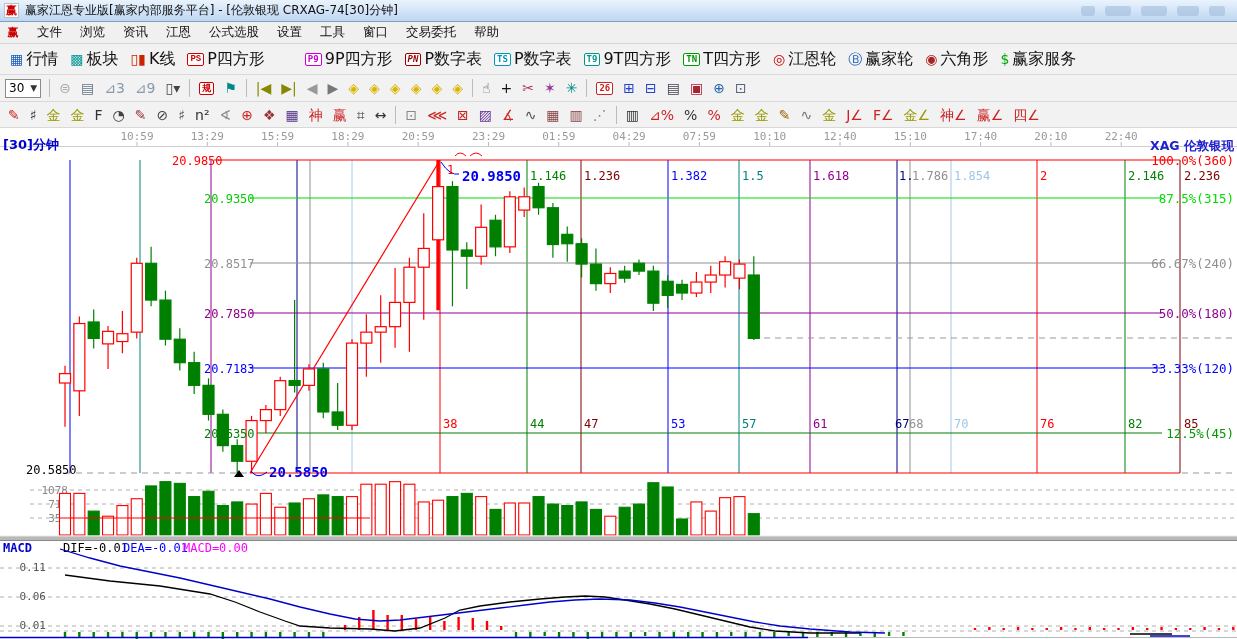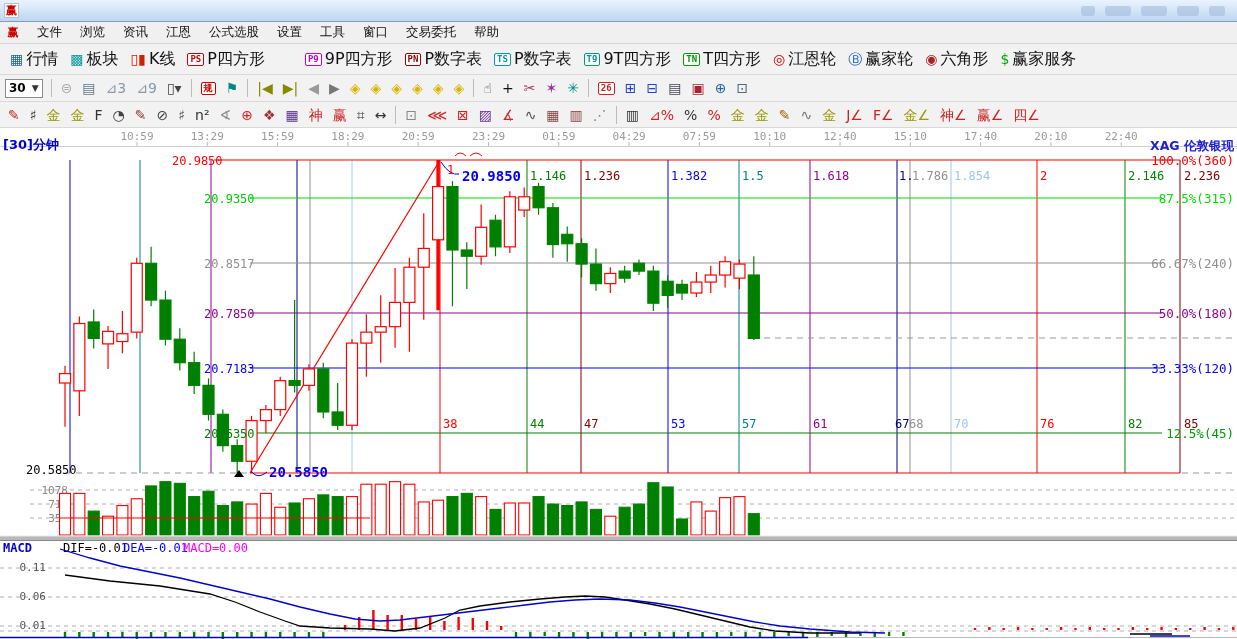--- a/index.html
+++ b/index.html
@@ -30,34 +30,35 @@
   .tb3 { height:26px; padding:0 3px; }
   .tb-item { display:flex; align-items:center; gap:3px; padding:2px 5px; border:1px solid transparent; }
   .tb-glyph { font-size:14px; line-height:14px; }
   .tb-label { font-size:16px; color:#111; white-space:nowrap; }
   .tb-badge { font-family:"DejaVu Sans Mono",monospace; font-size:9px; font-weight:bold;
     border:1px solid; padding:0 2px; line-height:11px; border-radius:2px; background:#fff; }
   .sep { width:1px; height:18px; background:#bbb; margin:0 4px; flex:none; }
   .tb-icon { padding:2px 4px; font-size:13px; line-height:15px; }
   .period-box { display:flex; align-items:center; background:#fff; border:1px solid #8a8a8a;
     height:19px; padding:0 3px; margin:0 4px 0 2px; }
-  .period-val { font-size:12px; font-weight:bold; color:#000; padding-right:6px; }
+  .period-val { font-size:12px; font-weight:normal; color:#000; padding-right:6px; }
   .period-arrow { font-size:9px; color:#333; }
 
   .chart-wrap { width:1217px; height:511px; position:relative; background:#84cc16; }
   svg text { font-family:"DejaVu Sans Mono","Liberation Mono",monospace; }
   svg text.cjk { font-family:"DejaVu Sans","Liberation Sans",sans-serif; }
 </style>
 </head>
 <body>
 
 <div class="app">
 
   <div class="titlebar">
     <div class="logo">赢</div>
+    <div class="title-text">赢家江恩专业版[赢家内部服务平台] - [伦敦银现  CRXAG-74[30]分钟]</div>
     <div class="win-ghosts">
       <span class="ghost" style="width:14px"></span>
       <span class="ghost" style="width:26px"></span>
       <span class="ghost" style="width:26px"></span>
       <span class="ghost" style="width:22px"></span>
       <span class="ghost" style="width:16px"></span>
     </div>
   </div>
 
   <div class="menubar">
@@ -82,29 +83,29 @@
       </div>
       <div class="tb-item">
         <span class="tb-glyph" style="color: rgb(10, 154, 154);">▩</span>
         <span class="tb-label">板块</span>
       </div>
       <div class="tb-item">
         <span class="tb-glyph" style="color: rgb(204, 34, 0);">▯▮</span>
         <span class="tb-label">K线</span>
       </div>
       <div class="tb-item">
-        <span class="tb-badge" style="color: rgb(204, 0, 0); border-color: rgb(204, 0, 0);">PS</span>
+        <span class="tb-badge" style="color: rgb(204, 0, 0); border-color: rgb(204, 0, 0); font-family: Liberation Mono, monospace;">PS</span>
         <span class="tb-label">P四方形</span>
       </div>
       <div class="tb-item">
         <span class="tb-badge" style="color: rgb(204, 0, 204); border-color: rgb(204, 0, 204); margin-left: 28px;">P9</span>
         <span class="tb-label">9P四方形</span>
       </div>
       <div class="tb-item">
-        <span class="tb-badge" style="color: rgb(153, 0, 0); border-color: rgb(153, 0, 0);">PN</span>
+        <span class="tb-badge" style="color: rgb(153, 0, 0); border-color: rgb(153, 0, 0); font-style: italic;">PN</span>
         <span class="tb-label">P数字表</span>
       </div>
       <div class="tb-item">
         <span class="tb-badge" style="color: rgb(0, 153, 187); border-color: rgb(0, 153, 187);">TS</span>
         <span class="tb-label">P数字表</span>
       </div>
       <div class="tb-item">
         <span class="tb-badge" style="color: rgb(0, 153, 136); border-color: rgb(0, 153, 136);">T9</span>
         <span class="tb-label">9T四方形</span>
       </div>

